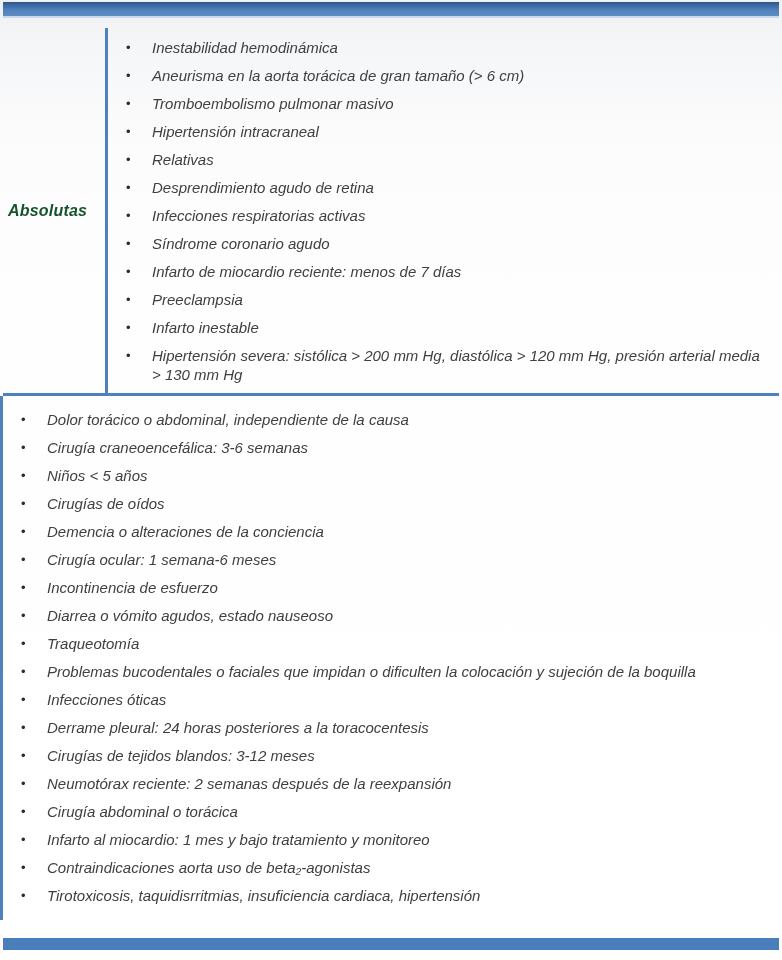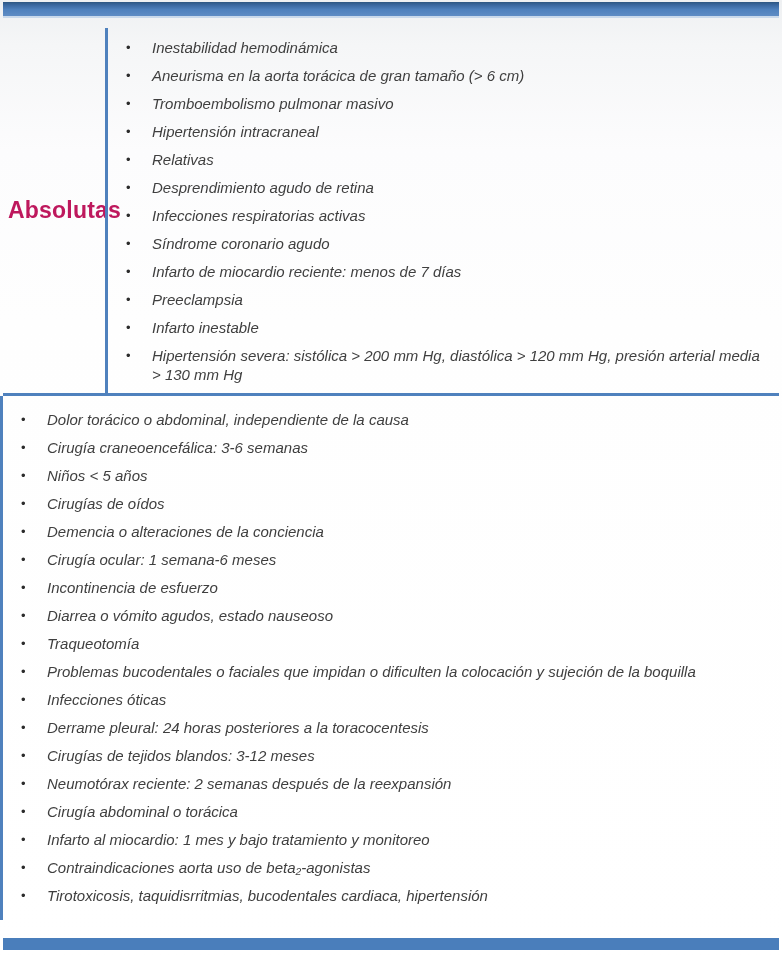--- a/index.html
+++ b/index.html
@@ -38,24 +38,25 @@
   }
   .label-cell {
     width: 105px;
     flex: 0 0 105px;
     box-sizing: border-box;
     display: flex;
     align-items: center;
     padding-left: 8px;
   }
   .label-cell .section-label {
-    font-size: 23px;
+    font-size: 16px;
     font-weight: bold;
-    color: #be185d;
+    color: #14532d;
     letter-spacing: 0.2px;
+    font-style: italic;
   }
   .list-cell {
     flex: 1 1 auto;
     border-left: 3px solid #4f81bd;
     box-sizing: border-box;
     padding: 10px 16px 6px 0;
   }
   .section-row.second .list-cell {
     padding-top: 14px;
   }
@@ -231,21 +232,21 @@
           <li>
             <span class="bullet">•</span>
             <span class="item-text">Infarto al miocardio: 1 mes y bajo tratamiento y monitoreo</span>
           </li>
           <li>
             <span class="bullet">•</span>
             <span class="item-text">Contraindicaciones aorta uso de beta₂-agonistas</span>
           </li>
           <li>
             <span class="bullet">•</span>
-            <span class="item-text">Tirotoxicosis, taquidisrritmias, bucodentales cardiaca, hipertensión</span>
+            <span class="item-text">Tirotoxicosis, taquidisrritmias, insuficiencia cardiaca, hipertensión</span>
           </li>
         </ul>
     </div>
   </div>
 
   <div class="bottom-bar"></div>
 
 </div>
 
 </body></html>

